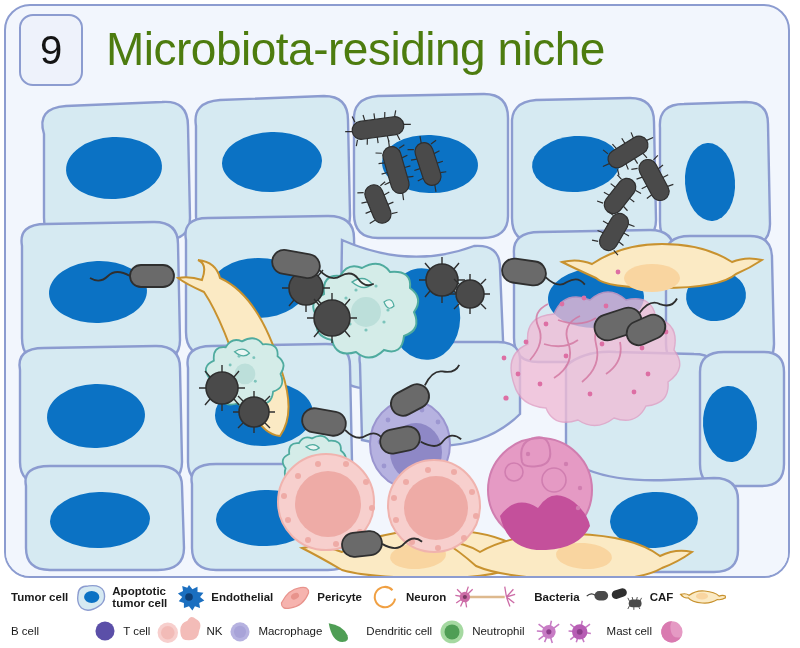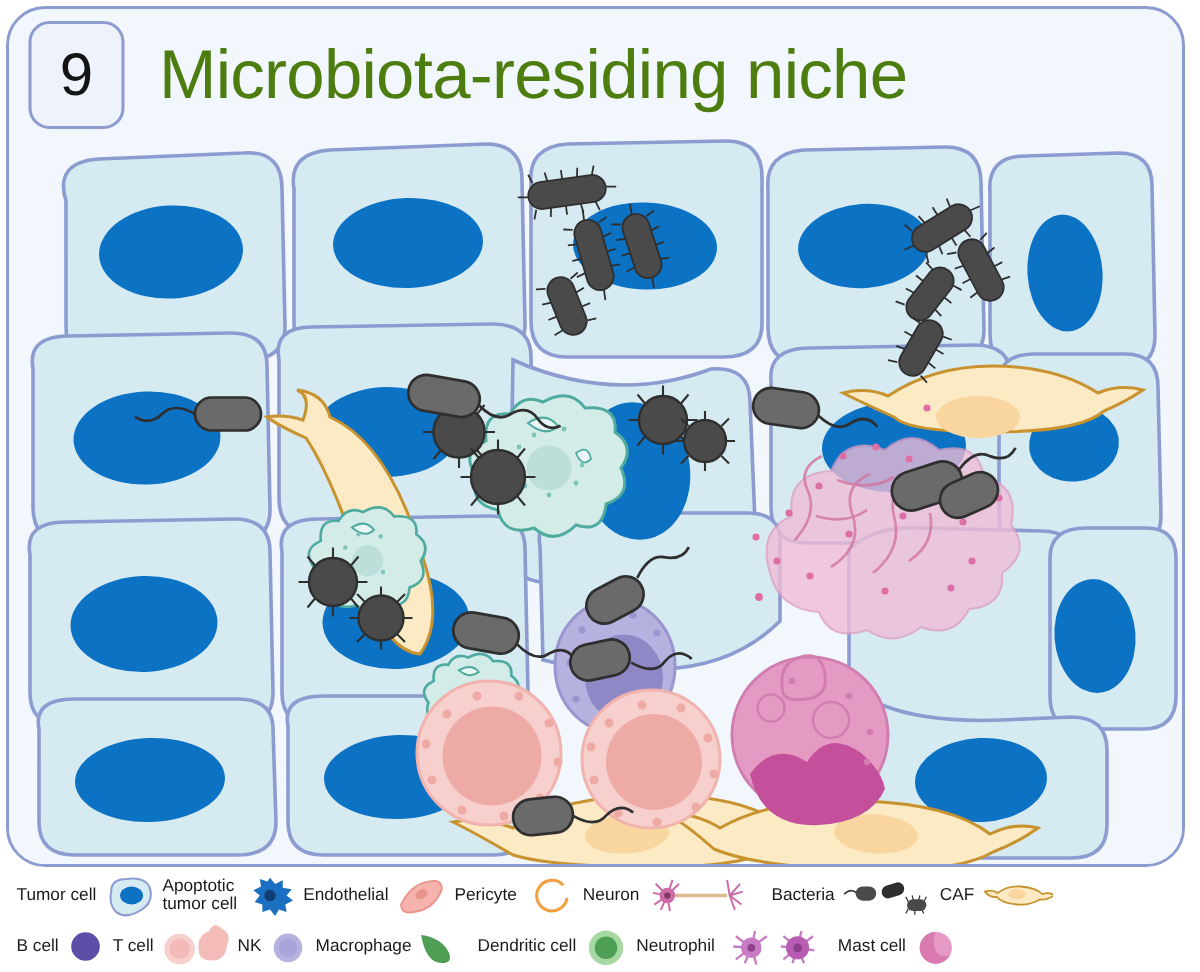--- a/index.html
+++ b/index.html
@@ -34,21 +34,21 @@
   #illustration svg{display:block;width:100%;height:100%;}
   
   #legend{
     position:absolute;left:0;top:580px;width:800px;height:68px;
     background:#ffffff;
   }
   .legend-row{
     position:absolute;left:0;width:800px;height:34px;
     display:flex;align-items:center;
   }
-  #legend-row-1{top:0px;}
+  #legend-row-1{top:0px;font-weight:bold;}
   #legend-row-2{top:34px;}
   .legend-item{
     display:flex;align-items:center;height:34px;flex:0 0 auto;
   }
   .legend-label{
     font-size:11.5px;color:#1a1a1a;line-height:1.08;white-space:pre-line;
     margin:0 5px;
   }
   .legend-swatch{
     width:34px;height:30px;flex:0 0 auto;display:block;
@@ -516,21 +516,21 @@
         <svg viewBox="0 0 56 34">
           <path d="M3 14 q6 -2 10 1 q8 -6 18 -5 q12 1 17 6 q5 -2 9 1 q-6 4 -11 3 q-8 5 -18 4 q-12 -1 -16 -6 q-5 1 -9 -4 z" fill="#fbeac4" stroke="#c8922f" stroke-width="1.4"></path>
           <ellipse cx="28" cy="16" rx="7" ry="4" fill="#f9d5a0"></ellipse>
           </svg>
       </span>
     </div>
   </div>
 
   <div class="legend-row" id="legend-row-2">
 
-    <div class="legend-item" style="margin-left:6px;">
+    <div class="legend-item" style="margin-left:6px;gap:48px;">
       <span class="legend-label">B cell</span>
       <span class="legend-swatch" style="width:26px;">
         <svg viewBox="0 0 30 34">
             <circle cx="15" cy="17" r="11" fill="#5b4fa8"></circle>
           </svg>
       </span>
     </div>
 
     <div class="legend-item">
       <span class="legend-label">T cell</span>

